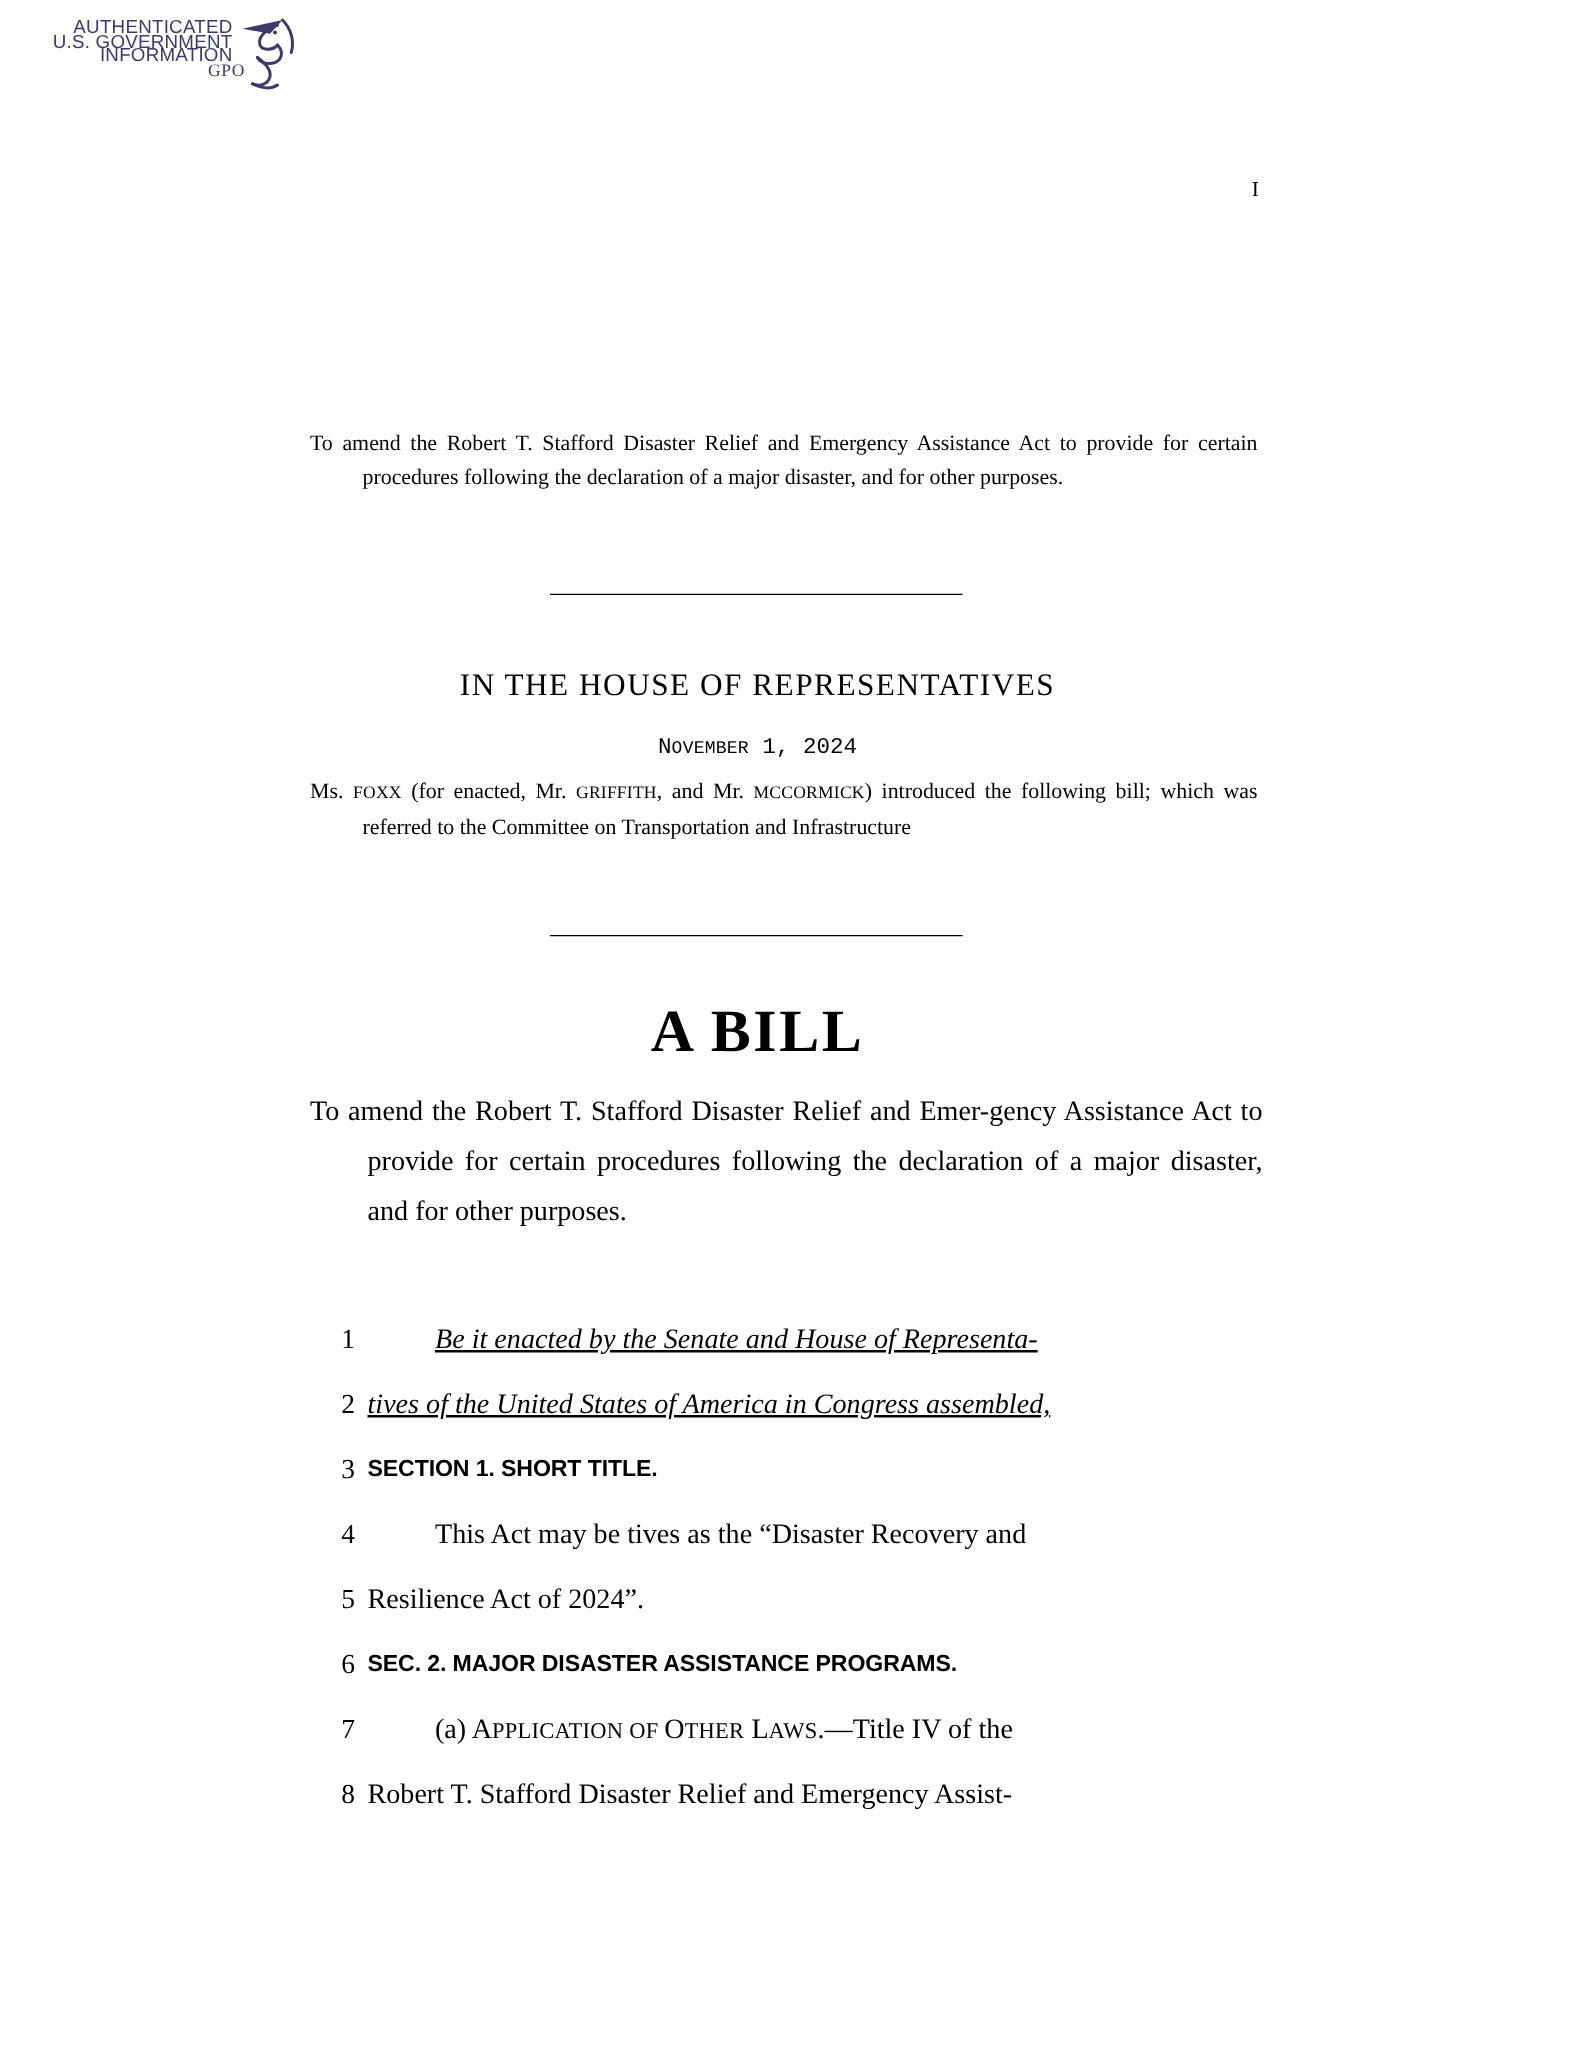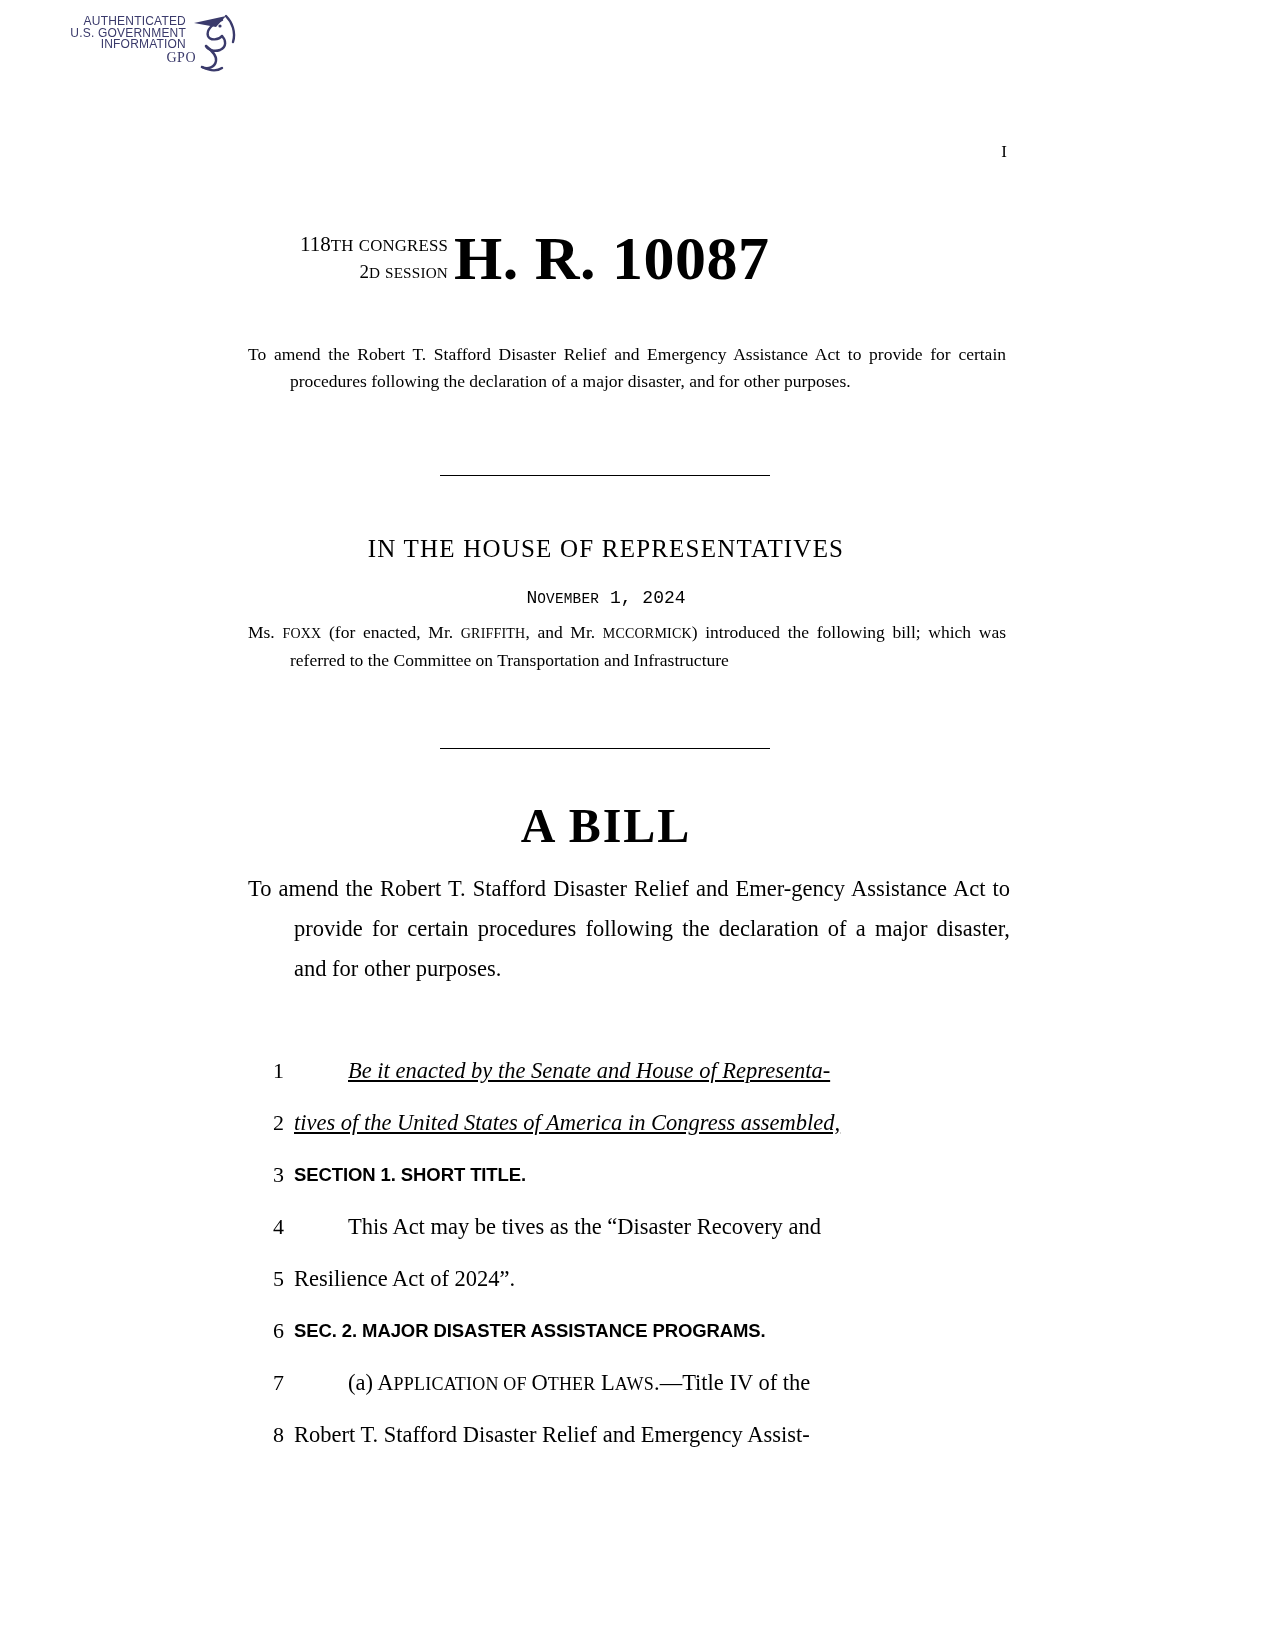--- a/index.html
+++ b/index.html
@@ -23,21 +23,21 @@
     top: 14px;
     width: 140px;
     height: 62px;
   }
   .gpo-seal .seal-text {
     position: absolute;
     right: 52px;
     top: 2px;
     text-align: right;
     font-family: "Liberation Sans", "DejaVu Sans", sans-serif;
-    font-size: 12px;
+    font-size: 15px;
     line-height: 11.5px;
     letter-spacing: 0.2px;
     color: #3a3a6b;
     white-space: nowrap;
   }
   .gpo-seal .seal-gpo {
     position: absolute;
     right: 42px;
     top: 36px;
     font-family: Liberation Serif, serif;
@@ -258,25 +258,20 @@
     </g>
     <circle cx="34" cy="12" r="1.6" fill="#3a3a6b"></circle>
   </svg>
 </div>
 
 <div class="page-id">I</div>
 
 <div class="sheet">
 
   <div class="bill-header">
-    <div class="congress-block">
-      <div class="line1"><span>118</span><span class="scu">TH</span> <span class="scu">CONGRESS</span></div>
-      <div class="line2"><span>2</span><span class="scu">D</span> <span class="scu">SESSION</span></div>
-    </div>
-    <div class="bill-number">H. R. 10087</div>
   </div>
 
   <div class="summary"><span class="first">To amend the Robert T. Stafford Disaster Relief and Emergency Assistance</span><span> Act to provide for certain procedures following the declaration of a major disaster, and for other purposes.</span></div>
 
   <div class="rule rule-1"></div>
 
   <div class="chamber">IN  THE  HOUSE  OF  REPRESENTATIVES</div>
 
   <div class="date-line"><span>N</span><span class="scu">OVEMBER</span><span> 1, 2024</span></div>
 

